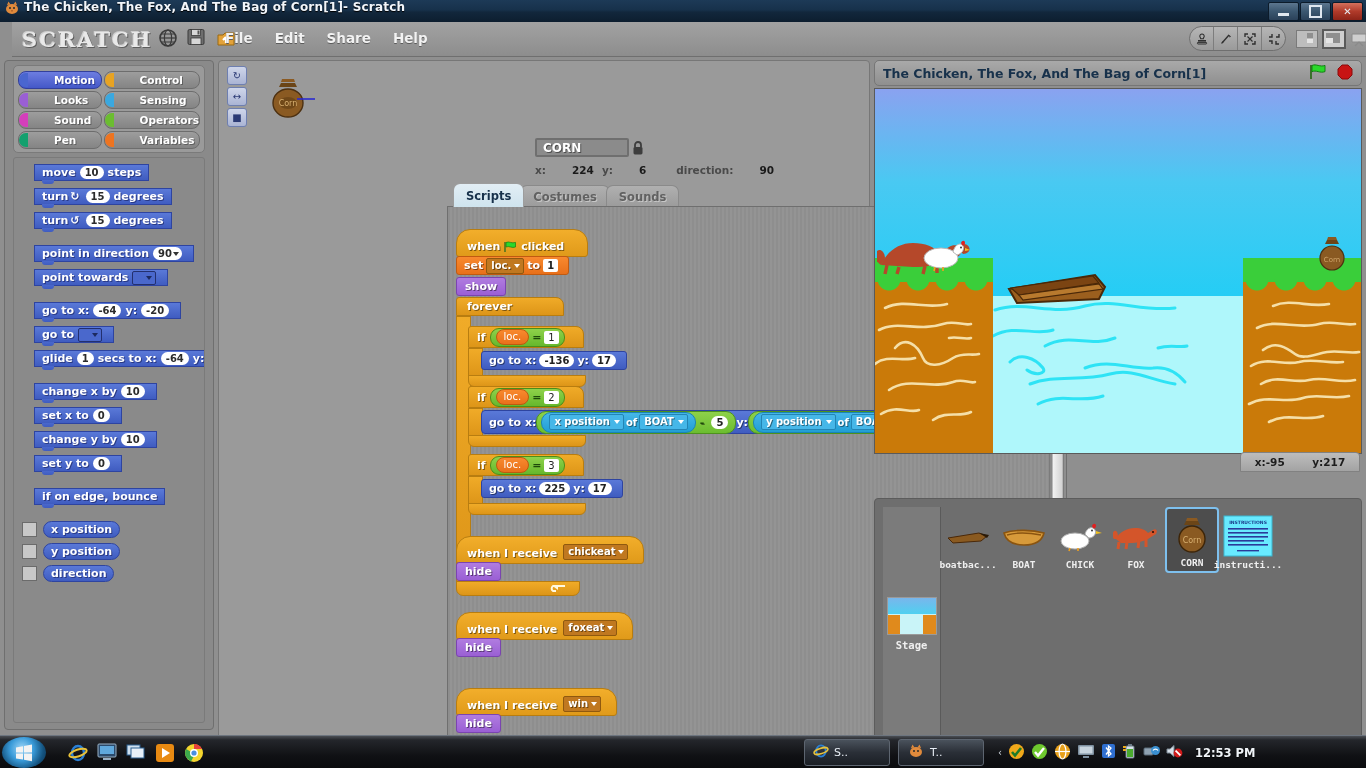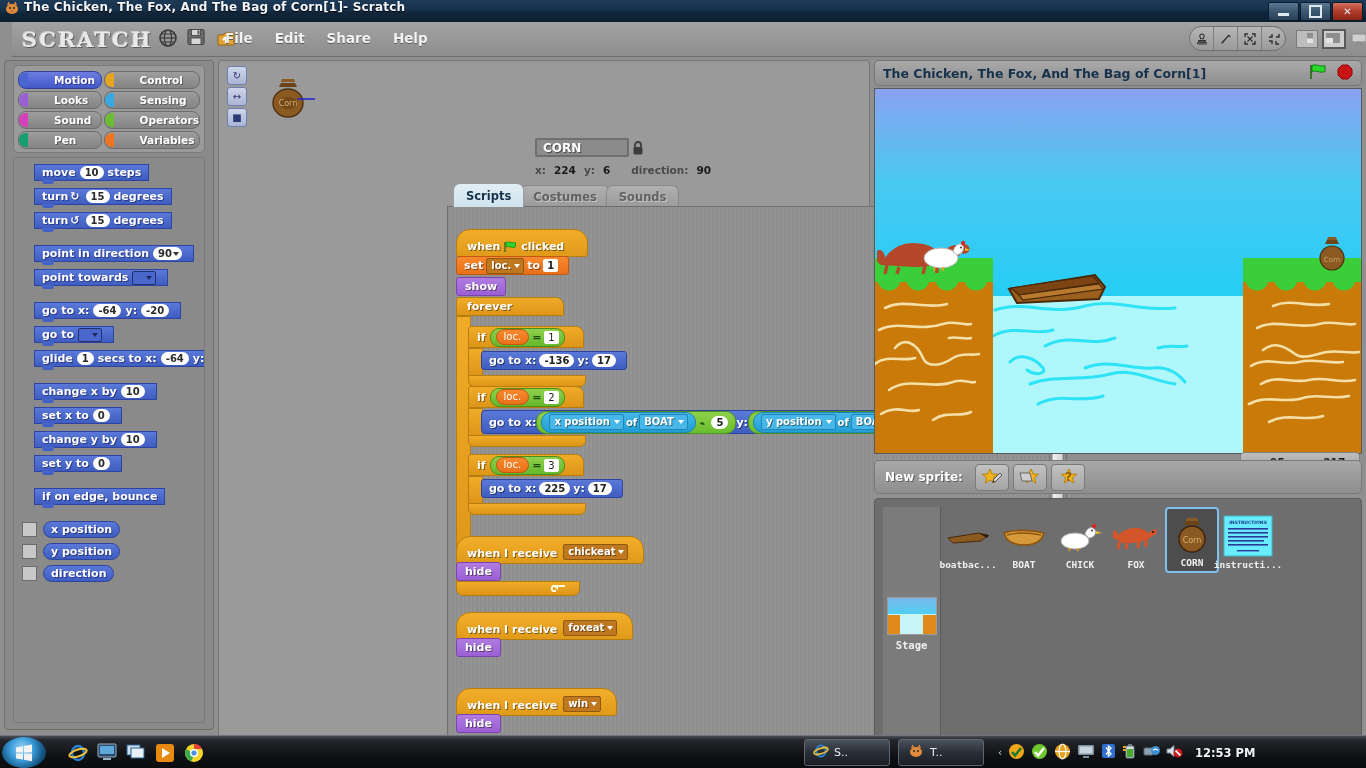--- a/index.html
+++ b/index.html
@@ -107,22 +107,22 @@
     justify-content:center;color:#2b3a74;font-size:10px;}
   .spritethumb{position:absolute;left:40px;top:12px;width:56px;height:52px;}
   .sname{position:absolute;left:316px;top:77px;width:94px;height:19px;
     background:#8b8b8b;border:2px solid #6f6f6f;border-radius:2px;color:#fff;font-weight:bold;
     font-size:12px;display:flex;align-items:center;padding-left:6px;box-sizing:border-box;
     text-shadow:1px 1px 0 #4d4d4d;}
   .lockic{position:absolute;left:412px;top:79px;}
   .spriteinfo{position:absolute;left:316px;top:103px;color:#3a3a3a;font-size:10.5px;font-weight:bold;
     display:flex;gap:8px;}
   .spriteinfo .lbl{color:#4a4a4a;}
-  .spriteinfo .val{color:#1a1a1a;}
-  .dirwrap{margin-left:13px;}
+  .spriteinfo .val{color:#1a1a1a;margin-left:18px;}
+  .dirwrap{margin-left:22px;}
 
   .tabs{position:absolute;left:234px;top:122px;display:flex;align-items:flex-end;}
   .tab{height:21px;padding:0 12px;border:1px solid #8a8a8a;border-bottom:none;
     background:linear-gradient(180deg,#b0b0b0,#9b9b9b);color:#616161;font-weight:bold;font-size:11.5px;
     border-radius:7px 7px 0 0;display:flex;align-items:center;margin-right:-4px;
     text-shadow:1px 1px 0 #c7c7c7;transform:skewX(-0deg);}
   .tab.active{background:linear-gradient(180deg,#e2eef5,#cfe4ee);color:#17314b;
     border-color:#9d9d9d;z-index:3;text-shadow:none;height:23px;}
 
   .scriptpane{position:absolute;left:228px;top:145px;width:618px;height:578px;
@@ -754,44 +754,20 @@
           <path d="M8 23 L90 11 L96 18 L16 30 Z" fill="#7b4412" stroke="#4a2808" stroke-width="1.2"></path>
           <path d="M16 30 L96 19 L100 24 L20 35 Z" fill="#b87a2e" stroke="#4a2808" stroke-width="1.2"></path>
         </svg>
       </div>
 
       <div class="mousexy">
         <span><span>x:</span><span>-95</span></span>
         <span><span>y:</span><span>217</span></span>
       </div>
 
-      <div class="newsprite">
-        <span class="nslabel">New sprite:</span>
-        <span class="nsbtns">
-          <span class="nsbtn">
-            <svg width="24" height="20" viewBox="0 0 24 20">
-                <polygon points="10,2 12.2,7 17.6,7.3 13.4,10.7 14.8,16 10,13 5.2,16 6.6,10.7 2.4,7.3 7.8,7" fill="#f5b320" stroke="#b8820a"></polygon>
-                <path d="M13 13 L20 6 L22 8 L15 15 Z" fill="#d8d8d8" stroke="#555"></path>
-                <path d="M13 13 L12 16 L15 15 Z" fill="#444"></path>
-              </svg>
-          </span>
-          <span class="nsbtn">
-            <svg width="24" height="20" viewBox="0 0 24 20">
-                <polygon points="13,2 15.2,7 20.6,7.3 16.4,10.7 17.8,16 13,13 8.2,16 9.6,10.7 5.4,7.3 10.8,7" fill="#f5b320" stroke="#b8820a"></polygon>
-                <path d="M2 6 L12 6 L14 14 L4 14 Z" fill="#cfcfcf" stroke="#666"></path>
-              </svg>
-          </span>
-          <span class="nsbtn">
-            <svg width="24" height="20" viewBox="0 0 24 20">
-                <polygon points="13,2 15.2,7 20.6,7.3 16.4,10.7 17.8,16 13,13 8.2,16 9.6,10.7 5.4,7.3 10.8,7" fill="#f5b320" stroke="#b8820a"></polygon>
-                <text x="9" y="14" font-size="12" fill="#8a6008" font-family="DejaVu Sans" font-weight="bold">?</text>
-              </svg>
-          </span>
-        </span>
-      </div>
 
       <div class="spritelist">
         <div class="stagecell">
           <div class="thumb">
             <div style="position:absolute;left:0;top:0;width:100%;height:45%;background:linear-gradient(180deg,#79b6ec,#4fd0f0)"></div>
             <div style="position:absolute;left:0;bottom:0;width:100%;height:55%;background:#c9f4f8"></div>
             <div style="position:absolute;left:0;bottom:0;width:26%;height:52%;background:#e08a1c"></div>
             <div style="position:absolute;right:0;bottom:0;width:26%;height:52%;background:#e08a1c"></div>
           </div>
           <div class="cname">Stage</div>

